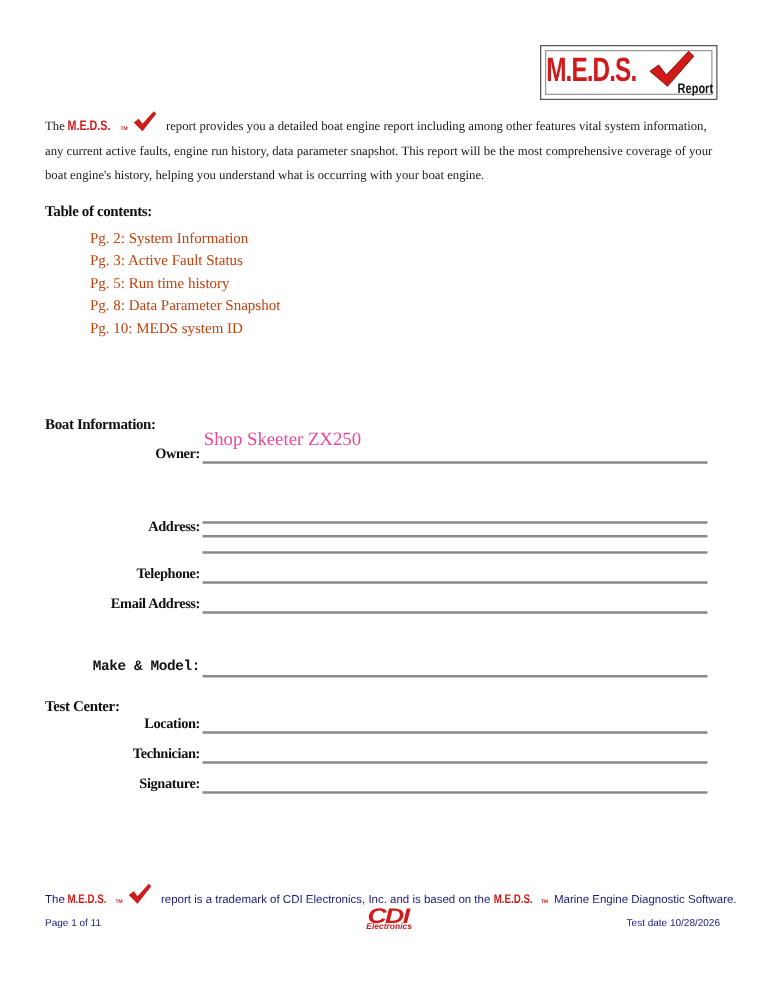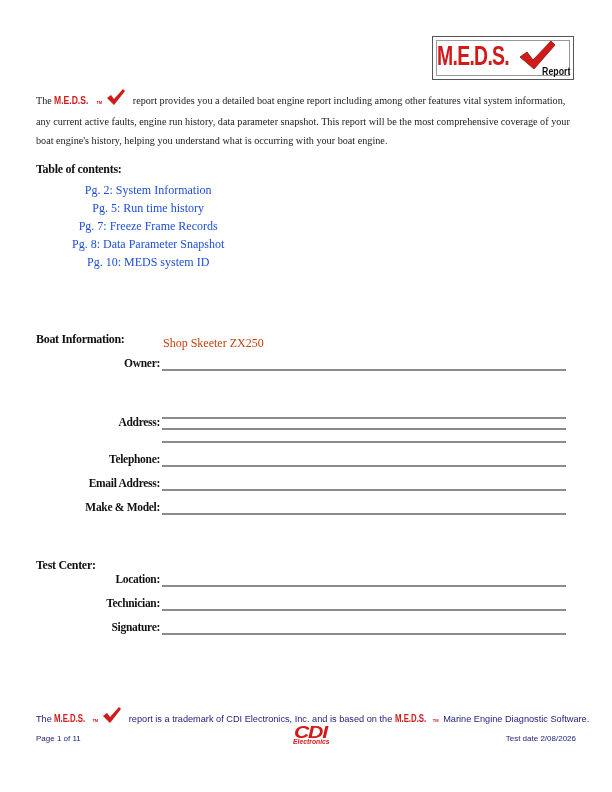--- a/index.html
+++ b/index.html
@@ -26,27 +26,27 @@
                  color: #d11a1a; font-size: 11px; transform: scaleX(0.78); transform-origin: left center;
                  margin-right: -6px; vertical-align: baseline; }
   .tm { font-size: 4px; color: #d11a1a; font-family: "Liberation Sans", sans-serif; font-weight: bold;
         margin: 0 2px 0 4px; }
   .check-inline { display: inline-block; width: 20px; height: 18px; vertical-align: -2px; margin: 0 4px 0 2px; }
 
   
   .section-title { font-weight: bold; font-size: 12px; letter-spacing: -0.3px; color: #111; }
   .toc-title { left: 36px; top: 162px; }
   .toc-list { left: 72px; top: 181px; list-style: none; margin: 0; padding: 0; }
-  .toc-list li { font-size: 12px; line-height: 18px; color: #1d4ed8; text-align: center; }
+  .toc-list li { font-size: 12px; line-height: 18px; color: #c2410c; }
 
   .form-row { position: absolute; left: 36px; width: 530px; height: 20px; }
   .form-label { position: absolute; right: 406px; bottom: 2px; font-weight: bold; font-size: 11.5px;
                 letter-spacing: -0.3px; white-space: nowrap; color: #111; }
   .form-line { position: absolute; left: 126px; right: 0; bottom: 0; border-bottom: 2px solid #8a8a8a; }
-  .form-value { position: absolute; left: 127px; bottom: 20px; font-size: 12px; color: #c2410c; }
+  .form-value { position: absolute; left: 127px; bottom: 10px; font-size: 15px; color: #ec4899; }
 
   
   .footer-line { left: 36px; top: 706px; width: 545px; font-family: "Liberation Sans", sans-serif;
                  font-size: 9.2px; color: #1c1c7a; white-space: nowrap; }
   .footer-line .meds-inline { font-size: 10px; }
   .page-num { left: 36px; top: 734px; font-family: "Liberation Sans", sans-serif; font-size: 8px; color: #1c1c7a; }
   .test-date { right: 36px; top: 734px; font-family: "Liberation Sans", sans-serif; font-size: 8px; color: #1c1c7a; }
   .cdi-logo { left: 292px; top: 726px; width: 54px; height: 22px; }
   .cdi-main { position: absolute; left: 2px; top: -3px; font-family: "Liberation Sans", sans-serif; font-weight: bold;
               font-style: italic; font-size: 17px; color: #d11a1a; letter-spacing: -1px; transform: scaleX(1.25);
@@ -70,22 +70,22 @@
   <span>The</span>
   <span class="meds-inline">M.E.D.S.</span><span class="tm">TM</span><svg class="check-inline" viewBox="0 0 20 18">
       <path d="M1 10 L5 7 L8 11 L17 1 L19 3 L8 17 Z" fill="#d11a1a"></path>
     </svg>
   <span>report provides you a detailed boat engine report including among other features vital system information, any current active faults, engine run history, data parameter snapshot. This report will be the most comprehensive coverage of your boat engine's history, helping you understand what is occurring with your boat engine.</span>
 </div>
 
 <div class="abs section-title toc-title">Table of contents:</div>
 <ul class="abs toc-list">
   <li>Pg. 2: System Information</li>
+  <li>Pg. 3: Active Fault Status</li>
   <li>Pg. 5: Run time history</li>
-  <li>Pg. 7: Freeze Frame Records</li>
   <li>Pg. 8: Data Parameter Snapshot</li>
   <li>Pg. 10: MEDS system ID</li>
 </ul>
 
 <div class="abs section-title" style="left:36px; top:332px;">Boat Information:</div>
 
 <div class="form-row" style="top:351px;">
   <span class="form-label">Owner:</span>
   <span class="form-value">Shop Skeeter ZX250</span>
   <div class="form-line"></div>
@@ -106,21 +106,21 @@
 <div class="form-row" style="top:447px;">
   <span class="form-label">Telephone:</span>
   <span class="form-value"></span>
   <div class="form-line"></div>
 </div>
 <div class="form-row" style="top:471px;text-align:right;">
   <span class="form-label">Email Address:</span>
   <span class="form-value"></span>
   <div class="form-line"></div>
 </div>
-<div class="form-row" style="top:495px;">
+<div class="form-row" style="top:522px;font-family:Liberation Mono, monospace;">
   <span class="form-label">Make &amp; Model:</span>
   <span class="form-value"></span>
   <div class="form-line"></div>
 </div>
 
 <div class="abs section-title" style="left:36px; top:546px;margin-top:12px;">Test Center:</div>
 
 <div class="form-row" style="top:567px;">
   <span class="form-label">Location:</span>
   <span class="form-value"></span>
@@ -147,13 +147,13 @@
   <span>Marine Engine Diagnostic Software.</span>
 </div>
 
 <div class="abs page-num">Page 1 of  11</div>
 
 <div class="abs cdi-logo">
   <span class="cdi-main">CDI</span>
   <span class="cdi-sub">Electronics</span>
 </div>
 
-<div class="abs test-date">Test date 2/08/2026</div>
+<div class="abs test-date">Test date 10/28/2026</div>
 
 </body></html>

